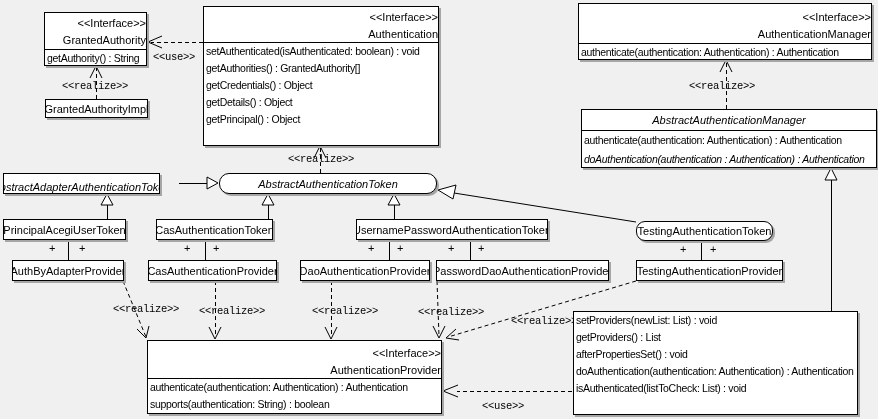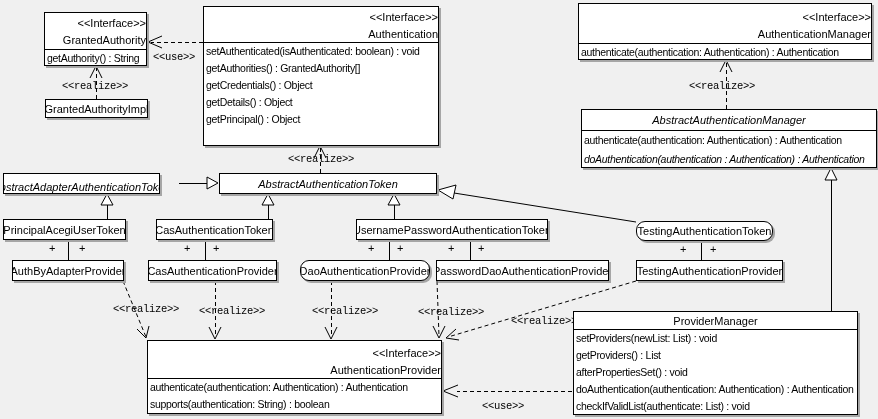--- a/index.html
+++ b/index.html
@@ -187,21 +187,21 @@
     <div class="it">AbstractAuthenticationManager</div>
   </div>
   <div class="m" style="line-height:19px;height:19px;">authenticate(authentication: Authentication) : Authentication</div>
   <div class="m it" style="line-height:18px;height:18px;">doAuthentication(authentication : Authentication) : Authentication</div>
 </div>
 
 <div class="cls simple" style="left:3px;top:173px;width:157px;height:21px;align-items:flex-end;">
   <div class="it">AbstractAdapterAuthenticationToken</div>
 </div>
 
-<div class="cls simple" style="left:219px;top:173px;width:218px;height:21px;">
+<div class="cls simple" style="left:219px;top:173px;width:218px;height:21px;border-radius:10px;">
   <div class="it">AbstractAuthenticationToken</div>
 </div>
 
 <div class="cls simple" style="left:3px;top:219px;width:123px;height:21px;">
   <div>PrincipalAcegiUserToken</div>
 </div>
 
 <div class="cls simple" style="left:156px;top:219px;width:117px;height:21px;">
   <div>CasAuthenticationToken</div>
 </div>
@@ -215,41 +215,38 @@
 </div>
 
 <div class="cls simple" style="left:12px;top:260px;width:112px;height:21px;">
   <div>AuthByAdapterProvider</div>
 </div>
 
 <div class="cls simple" style="left:148px;top:260px;width:129px;height:21px;justify-content:center;">
   <div>CasAuthenticationProvider</div>
 </div>
 
-<div class="cls simple" style="left:300px;top:260px;width:130px;height:21px;border-radius:9px;">
+<div class="cls simple" style="left:300px;top:260px;width:130px;height:21px;">
   <div>DaoAuthenticationProvider</div>
 </div>
 
 <div class="cls simple" style="left:436px;top:260px;width:173px;height:21px;">
   <div>PasswordDaoAuthenticationProvider</div>
 </div>
 
 <div class="cls simple" style="left:636px;top:260px;width:147px;height:21px;">
   <div>TestingAuthenticationProvider</div>
 </div>
 
 <div class="cls" style="left:573px;top:311px;width:285px;height:104px;">
-  <div class="hd nameonly" style="height:18px;">
-    <div>ProviderManager</div>
-  </div>
   <div class="m">setProviders(newList: List) : void</div>
   <div class="m">getProviders() : List</div>
   <div class="m">afterPropertiesSet() : void</div>
   <div class="m">doAuthentication(authentication: Authentication) : Authentication</div>
-  <div class="m">checkIfValidList(authenticate: List) : void</div>
+  <div class="m">isAuthenticated(listToCheck: List) : void</div>
 </div>
 
 <div class="cls" style="left:147px;top:340px;width:295px;height:74px;">
   <div class="hd" style="height:38px;padding-top:2px;">
     <div class="stereo">&lt;&lt;Interface&gt;&gt;</div>
     <div class="cname">AuthenticationProvider</div>
   </div>
   <div class="m">authenticate(authentication: Authentication) : Authentication</div>
   <div class="m">supports(authentication: String) : boolean</div>
 </div>

